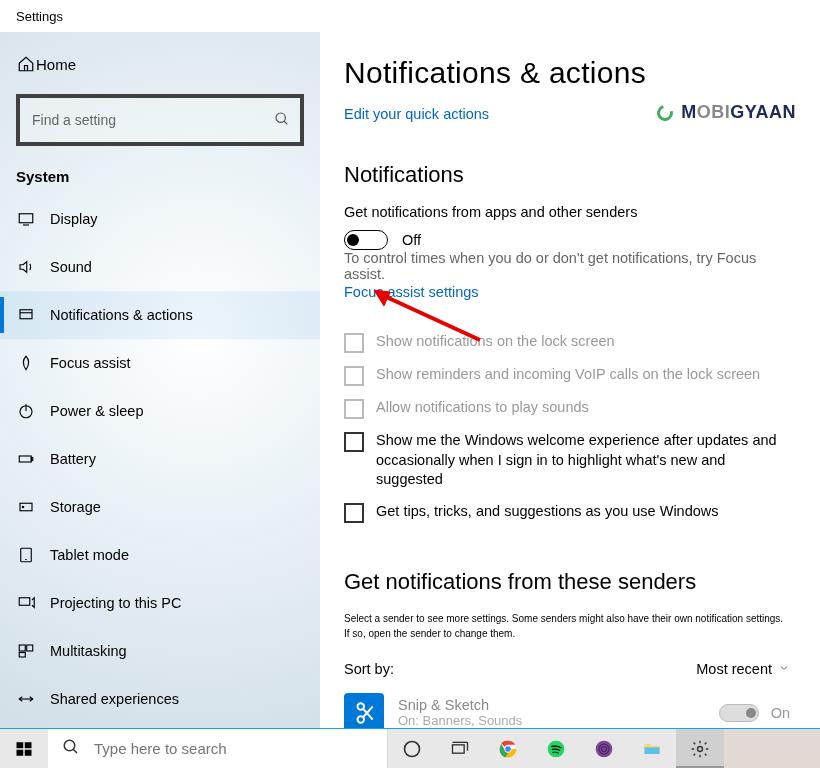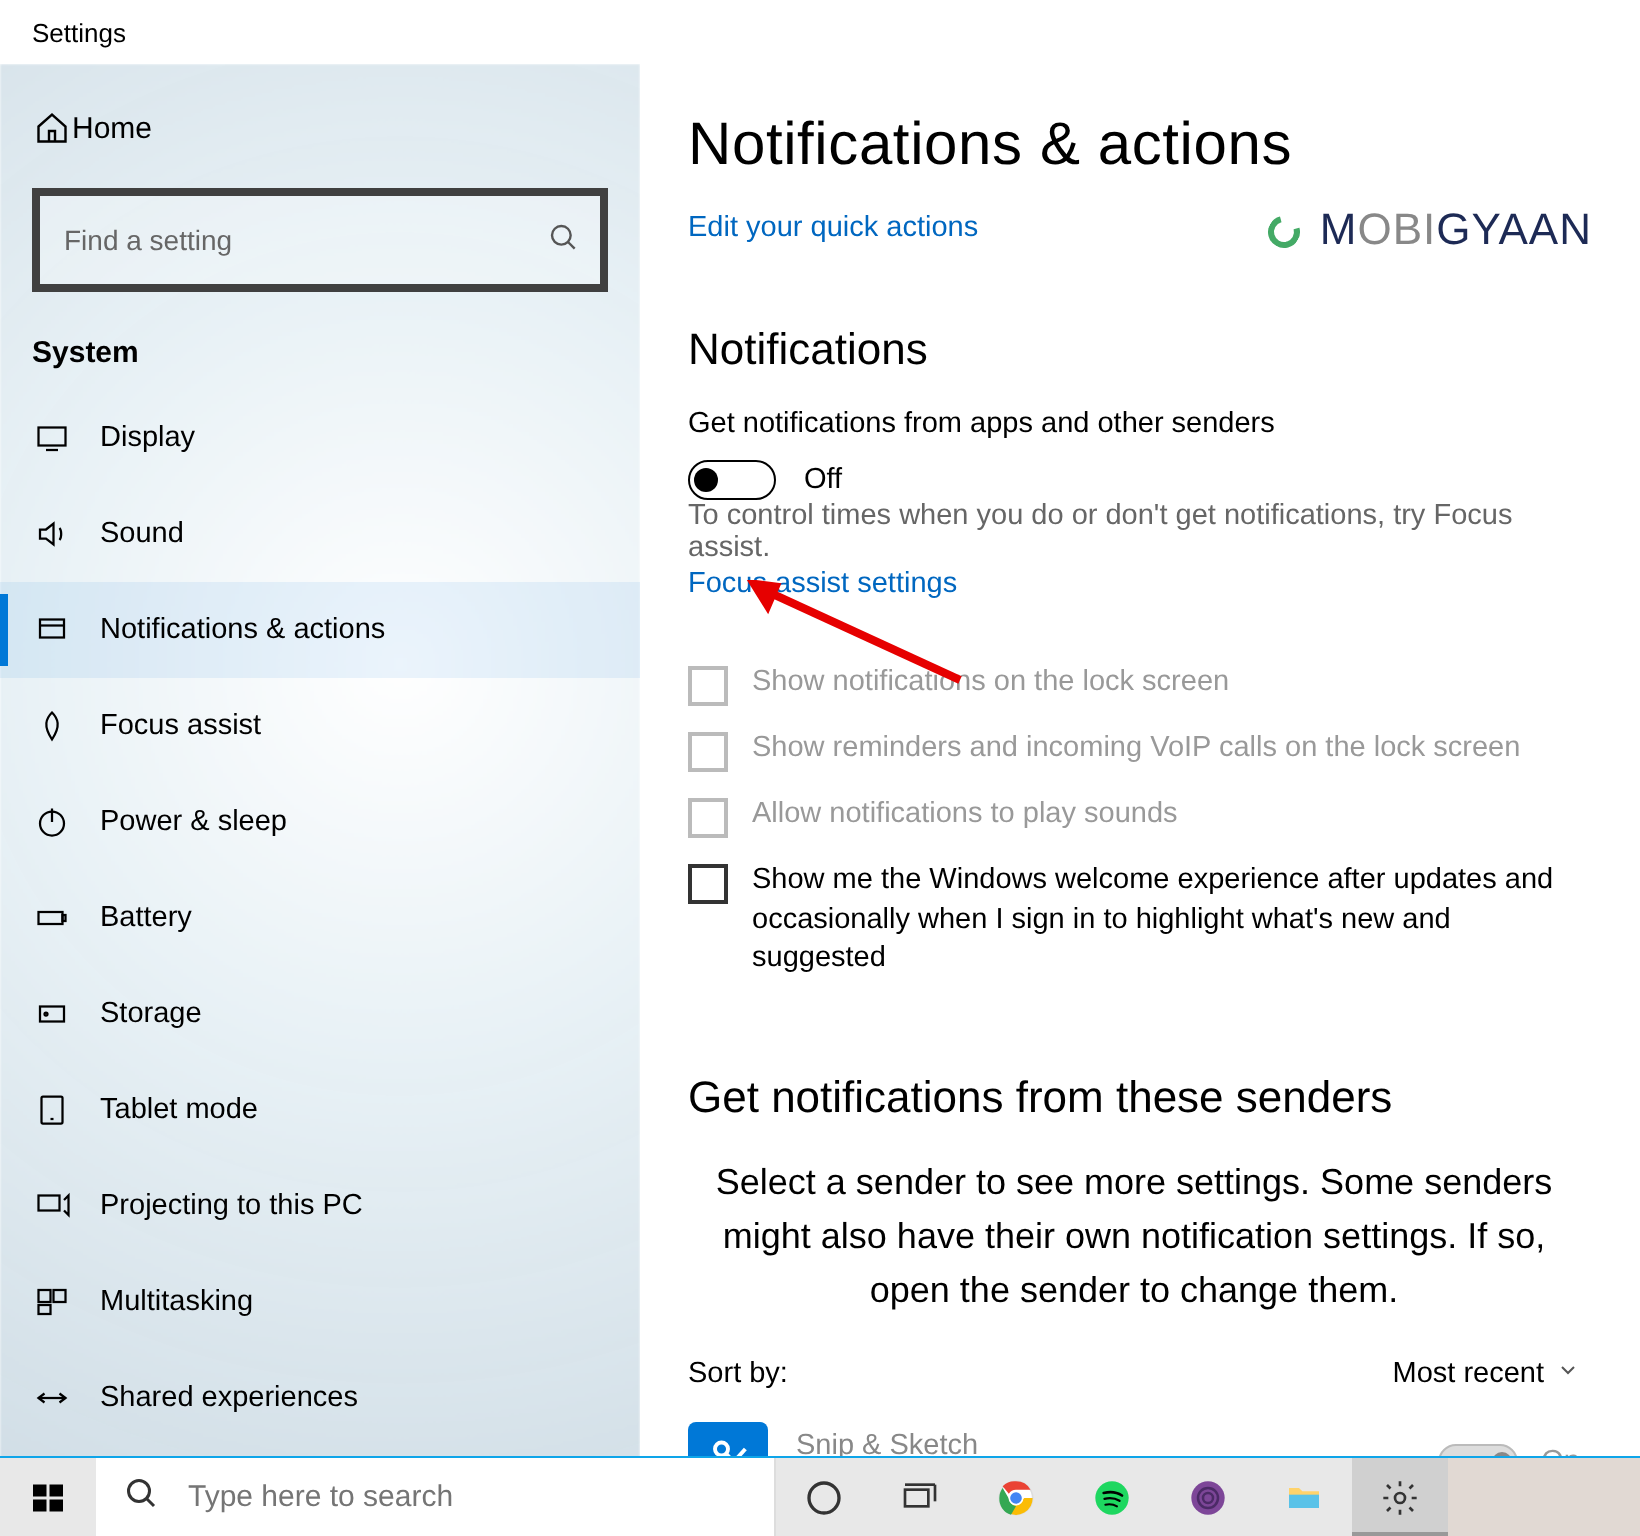--- a/index.html
+++ b/index.html
@@ -42,33 +42,33 @@
   .toggle.disabled { border-color:#bbb; background:#ddd; }
   .toggle.disabled .knob { background:#888; }
   .toggle-label { margin-left:14px; font-size:14.5px; }
   .help-text { font-size:14.5px; color:#666; }
   .checkbox-list { margin-top:26px; }
   .checkbox-row { display:flex; align-items:flex-start; padding:6px 0; }
   .checkbox { width:20px; height:20px; border:2px solid #333; flex-shrink:0; margin-top:1px; cursor:pointer; }
   .checkbox.disabled { border-color:#bbb; pointer-events:none; }
   .check-label { margin-left:12px; font-size:14.5px; line-height:1.35; }
   .check-label.disabled { color:#999; }
-  .senders-desc { font-size:18px; line-height:1.5; margin-bottom:20px;text-align:center; }
+  .senders-desc { font-size:10px; line-height:1.5; margin-bottom:20px; }
   .sort-row { font-size:14.5px; display:flex; align-items:center; gap:6px;justify-content:space-between; }
   .sort-row .sort-val { display:inline-flex; align-items:center; cursor:pointer; }
   .sort-row .chev { margin-left:6px; }
   .sender-row { display:flex; align-items:center; margin-top:16px; }
   .sender-icon { width:40px; height:40px; background:#0078d7; border-radius:4px; display:flex; align-items:center; justify-content:center; }
   .sender-text { margin-left:14px; flex:1; }
   .sender-name { color:#888; font-size:14.5px; }
   .sender-sub { color:#aaa; font-size:13px; }
   .sender-toggle-area { display:flex; align-items:center; }
   .sender-toggle-state { margin-left:12px; color:#999; font-size:14.5px; }
 
-  .watermark { position:absolute; top:70px; right:24px; font-size:22px; font-weight:400; letter-spacing:0.5px; color:#1d2a55; }
+  .watermark { position:absolute; top:70px; right:24px; font-size:18px; font-weight:700; letter-spacing:0.5px; color:#1d2a55; }
   .watermark .g { color:#888; }
   .watermark::before { content:""; display:inline-block; width:10px; height:10px; border:3px solid #4a6; border-radius:50%; border-top-color:transparent; transform:rotate(30deg); vertical-align:middle; margin-right:3px; }
 
   .arrow { position:absolute; left:372px; top:258px; pointer-events:none; z-index:5; }
   .arrow svg line, .arrow svg polygon { stroke:#e60000; fill:#e60000; }
 
   .taskbar { height:40px; background:#e8e8e8; display:flex; align-items:stretch; position:absolute; bottom:0; left:0; right:0; border-top:1px solid #0ea5e9; }
   .task-btn { width:48px; display:flex; align-items:center; justify-content:center; cursor:pointer; }
   .task-btn.start { background:#e8e8e8; }
   .task-search { flex:0 0 340px; background:#fff; display:flex; align-items:center; padding-left:14px; border-right:1px solid #ddd; }
@@ -257,20 +257,24 @@
           <div class="check-label disabled">Show reminders and incoming VoIP calls on the lock screen</div>
         </div>
         <div class="checkbox-row">
           <div class="checkbox disabled"></div>
           <div class="check-label disabled">Allow notifications to play sounds</div>
         </div>
         <div class="checkbox-row">
           <div class="checkbox"></div>
           <div class="check-label">Show me the Windows welcome experience after updates and occasionally when I sign in to highlight what's new and suggested</div>
         </div>
+        <div class="checkbox-row">
+          <div class="checkbox"></div>
+          <div class="check-label">Get tips, tricks, and suggestions as you use Windows</div>
+        </div>
       </div>
 
       <h2 class="section-title">Get notifications from these senders</h2>
       <div class="senders-desc">Select a sender to see more settings. Some senders might also have their own notification settings. If so, open the sender to change them.</div>
 
       <div class="sort-row">
         <span>Sort by:</span>
         <span class="sort-val">
           <span>Most recent</span>
           <span class="chev">

